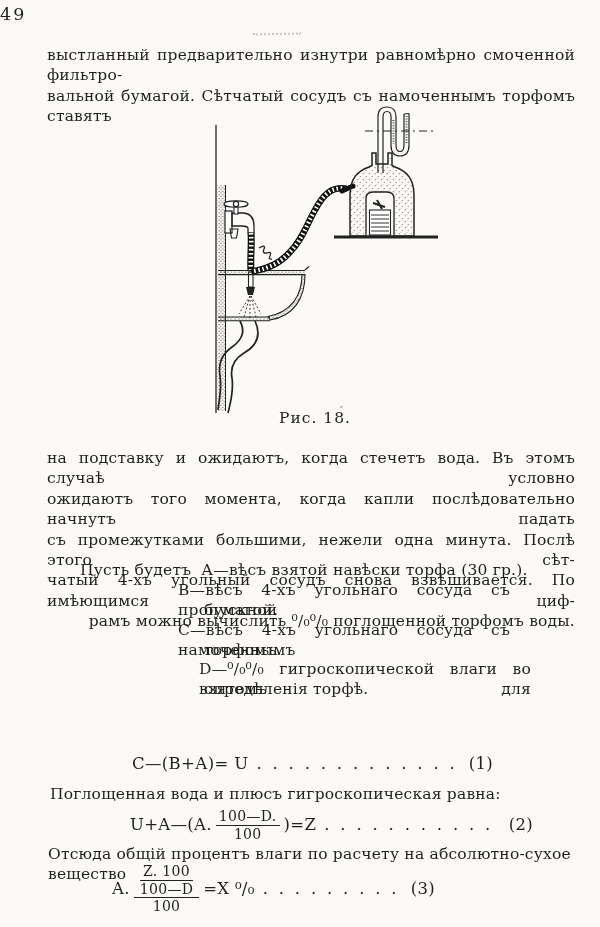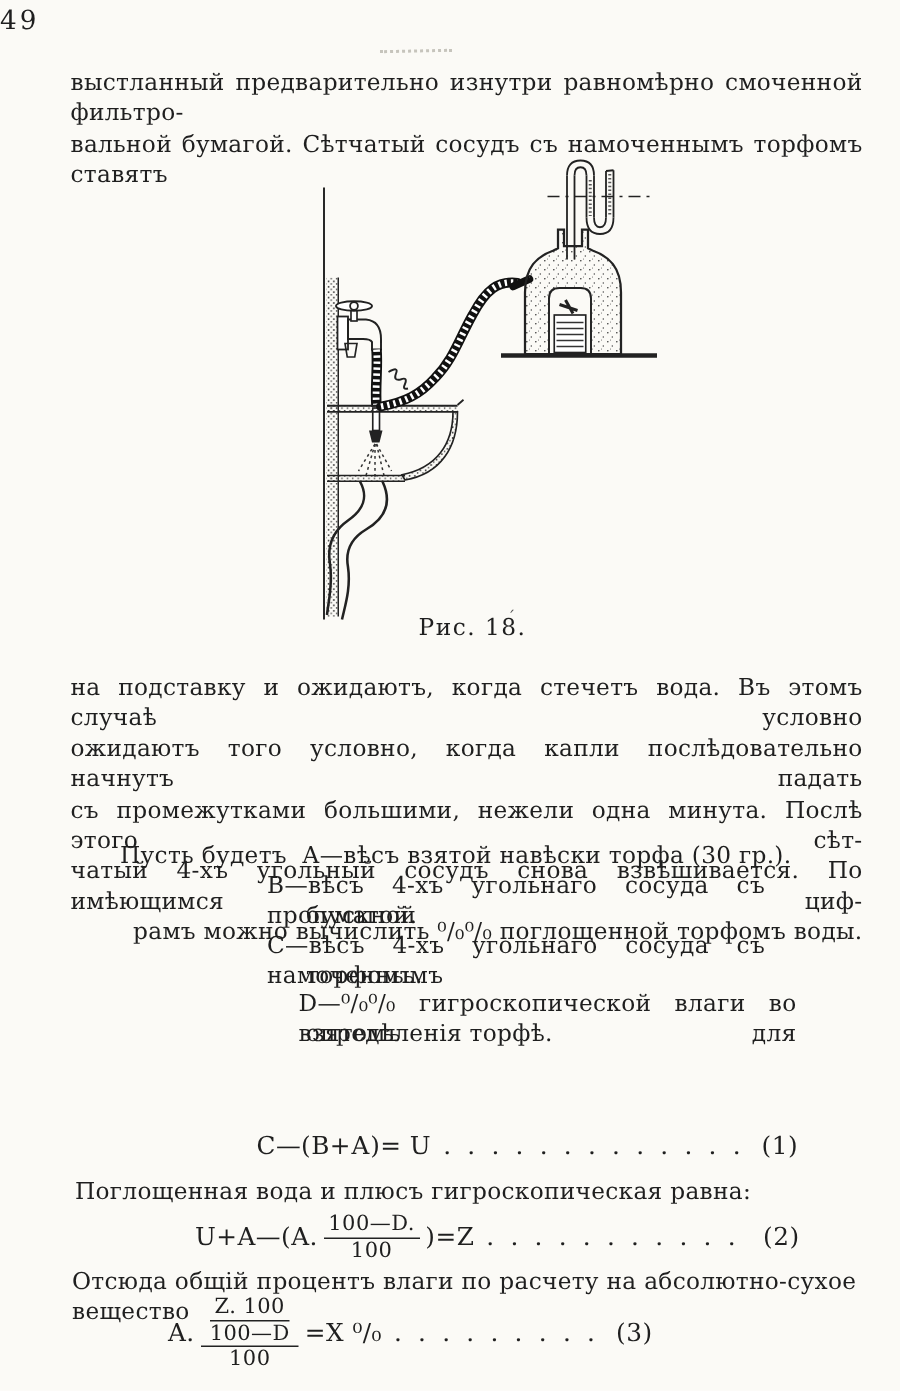--- a/index.html
+++ b/index.html
@@ -27,21 +27,21 @@
   #para3 .ind{text-indent:40px;}
   #para4{top:784px;left:50px;width:530px;}
   #para5{top:844px;left:48px;width:540px;}
   .formula{display:flex;align-items:center;font-size:16.5px;letter-spacing:.3px;}
   .formula .dots{flex:1;overflow:hidden;white-space:nowrap;word-spacing:5px;margin:0 8px;}
   .frac{display:inline-flex;flex-direction:column;align-items:center;vertical-align:middle;
         font-size:14px;line-height:1.18;margin:0 4px;}
   .frac .num{padding:0 3px;border-bottom:1.4px solid #222;}
   .frac .den{padding:0 3px;}
   .frac .frac{margin:0;}
-  #f1{top:754px;left:132px;width:361px;height:20px;margin-left:39px;}
+  #f1{top:754px;left:132px;width:361px;height:20px;}
   #f2{top:806px;left:130px;width:403px;height:38px;justify-content:space-between;}
   #f3{top:860px;left:112px;width:323px;height:58px;}
   svg .ln{stroke:#222;fill:none;}
   .noselect{user-select:none;}
 </style>
 </head>
 <body>
 
 <div id="page" class="noselect">
 
@@ -160,21 +160,21 @@
 
       <line x1="183" y1="31" x2="252" y2="31" stroke="#222" stroke-width="1" stroke-dasharray="8 4 2 4"></line>
     </svg>
   </div>
 
   <div id="figcap" class="abs">Рис. 18.</div>
   <div id="capmark" class="abs">ˊ</div>
 
   <div id="para2" class="abs">
     <div class="jl">на подставку и ожидаютъ, когда стечетъ вода. Въ этомъ случаѣ условно</div>
-    <div class="jl">ожидаютъ того условно, когда капли послѣдовательно начнутъ падать</div>
+    <div class="jl">ожидаютъ того момента, когда капли послѣдовательно начнутъ падать</div>
     <div class="jl">съ промежутками большими, нежели одна минута. Послѣ этого сѣт-</div>
     <div class="jl">чатый 4-хъ угольный сосудъ снова взвѣшивается. По имѣющимся циф-</div>
     <div class="pl">рамъ можно вычислить ⁰/₀⁰/₀ поглощенной торфомъ воды.</div>
   </div>
 
   <div id="defs-intro" class="abs">
     <span>Пусть будетъ</span><span class="gap"></span><span>А—вѣсъ взятой навѣски торфа (30 гр.).</span>
   </div>
   <div class="abs defline jl" style="top:580px;">В—вѣсъ 4-хъ угольнаго сосуда съ пропускной</div>
   <div class="abs defcont" style="top:600px;">бумагой.</div>

